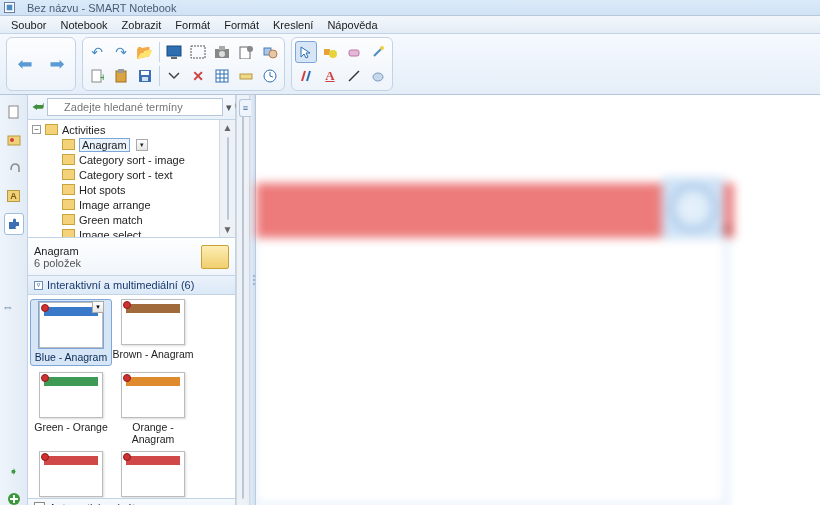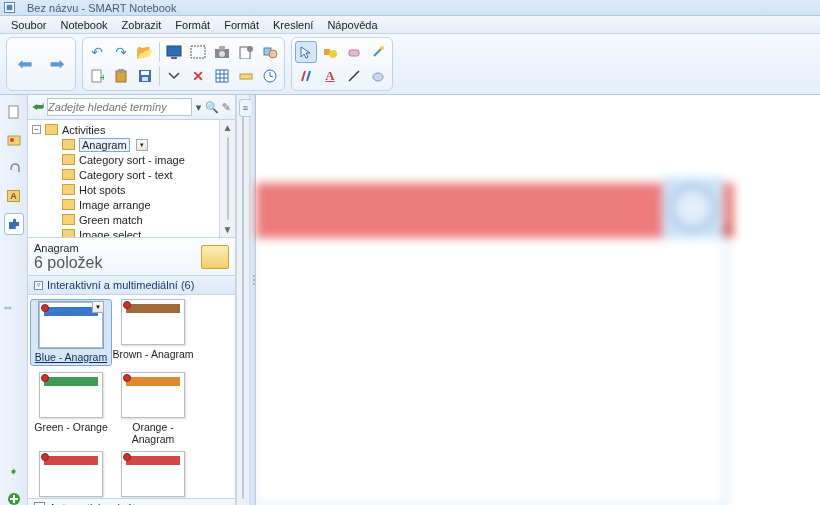--- a/index.html
+++ b/index.html
@@ -33,55 +33,55 @@
   .vstrip { width: 28px; background: linear-gradient(to right,#eef4fb,#e2ebf5); border-right:1px solid #c3d3e6; display:flex; flex-direction:column; align-items:center; padding-top:6px; gap:6px; }
   .vtab { width:20px; height:22px; display:flex;align-items:center;justify-content:center; border-radius:3px; cursor:pointer;}
   .vtab.active { background:#fff; border:1px solid #9fbddc; }
   .vstrip .spacer { flex:1; }
   .vstrip .bottom-icons { display:flex; flex-direction:column; gap:6px; padding-bottom:6px;}
 
   
   .sidepanel { width: 208px; background:#fff; display:flex; flex-direction:column; border-right:1px solid #c3d3e6; }
   .searchrow { display:flex; align-items:center; gap:3px; padding:3px 4px; background:linear-gradient(#f5f9fe,#e9f1fa); border-bottom:1px solid #c3d3e6;}
   .searchrow .back-arrow { color:#3f8f3f; font-size:13px; }
-  .searchrow input { flex:1; height:18px; border:1px solid #b5c6db; padding:0 0; font-size:11px;font-style:italic; }
+  .searchrow input { flex:1; height:18px; border:1px solid #b5c6db; padding:0 16px; font-size:11px; }
   .searchrow .drop { width:12px;text-align:center;color:#555; }
   .searchrow .find-ic,.searchrow .clear-ic { width:16px; text-align:center; color:#777; cursor:pointer;}
 
   .treewrap { height:118px; border-bottom:1px solid #c3d3e6; position:relative; overflow:hidden; background:#fff;}
   .tree { padding:2px 0 2px 4px; }
   .tree-scroll { width:16px; position:absolute; right:0; top:0; bottom:0; background:#eef2f7; border-left:1px solid #d0d8e2; display:flex; flex-direction:column; align-items:center; justify-content:space-between; padding:2px 0;}
   .tree-scroll .sbtn{ color:#666; cursor:pointer; font-size:10px;}
   .tree-scroll .thumb{ flex:1; margin:4px 2px; background:#d4dde8; border:1px solid #bac6d4; border-radius:2px;}
   .tree-row { display:flex; align-items:center; height:15px; gap:4px; padding-left:4px; color:#222;}
   .tree-toggle { width:9px;height:9px;border:1px solid #999;display:flex;align-items:center;justify-content:center;font-size:8px;line-height:8px;color:#444;background:#fff;}
   .tree-folder { width:13px;height:11px;background:#f3d27a;border:1px solid #c9a33e;}
   .tree-row.child { padding-left:30px; }
   .tree-row.root { padding-left:0; }
   .tree-row.sel .label-box { border:1px solid #7da7d9; background:#eaf2fb; padding:0 2px; }
   .combo-caret { width:12px;height:12px;border:1px solid #aaa;display:inline-flex;align-items:center;justify-content:center;font-size:7px;background:linear-gradient(#fff,#e6e6e6);margin-left:2px;}
 
   .panelhdr { height:38px; border-bottom:1px solid #c3d3e6; display:flex; align-items:center; padding:3px 6px; gap:6px; background:linear-gradient(#fdfefe,#f1f6fc);}
   .panelhdr .text { flex:1; }
   .panelhdr .text .t1 { font-size:11px; color:#222; }
-  .panelhdr .text .t2 { font-size:16px; color:#555; }
+  .panelhdr .text .t2 { font-size:11px; color:#555; }
   .panelhdr .folder-big { width:28px;height:24px;background:linear-gradient(#fdeeb4,#f0cf6e);border:1px solid #caa23a;border-radius:2px;}
 
   .section-title { display:flex; align-items:center; gap:4px; padding:3px 6px; background:linear-gradient(#eaf2fb,#dce9f7); border-bottom:1px solid #c3d3e6; color:#1a3a6e;}
   .section-title .tw { width:9px;height:9px;border:1px solid #6a8db8;display:inline-flex;align-items:center;justify-content:center;font-size:7px;background:#fff;}
 
   .thumbs { flex:1; overflow:hidden; background:#fff; padding:4px 2px; }
   .thumb-grid { display:flex; flex-wrap:wrap; }
   .thumb-item { width:82px; display:flex; flex-direction:column; align-items:center; margin-bottom:6px; }
   .thumb-box { width:64px; height:46px; border:1px solid #bcbcbc; background:#fff; position:relative; box-shadow:1px 1px 2px rgba(0,0,0,.15); }
   .thumb-box .stripe { position:absolute; top:4px; left:4px; right:4px; height:9px; }
   .thumb-box .dot { position:absolute; top:1px; left:1px; width:8px;height:8px;border-radius:50%; background:#d03030; border:1px solid #8a1d1d;}
   .thumb-label { text-align:center; font-size:10.5px; margin-top:3px; line-height:12px; color:#222;}
   .thumb-item.selected { background:#d6e6f7; border:1px solid #7da7d9; border-radius:3px; padding:2px 0;}
-  .thumb-item.selected .thumb-label{ color:#0a2a55;text-decoration:underline;}
+  .thumb-item.selected .thumb-label{ color:#0a2a55;}
   .thumb-item.selected .thumb-box{ box-shadow:0 0 0 1px #7da7d9;}
   .thumb-item.selected .combo-caret { position:absolute; }
 
   .autohide { height:18px; border-top:1px solid #c3d3e6; display:flex; align-items:center; padding:0 6px; gap:4px; background:linear-gradient(#f5f9fe,#e9f1fa); font-size:10.5px; color:#333;}
   .autohide .chk { width:11px;height:11px;border:1px solid #888;background:#fff;}
 
   
   .splitter { width:6px; background:linear-gradient(to right,#e4ecf5,#d3dfec); border-right:1px solid #b5c6db; border-left:1px solid #dbe5f0; cursor:col-resize; position:relative;}
   .splitter .grip { position:absolute; top:170px; left:0; width:6px; height:30px; display:flex; flex-direction:column; align-items:center; justify-content:center; gap:2px;}
   .splitter .grip span{width:2px;height:2px;background:#8da4bf;}

